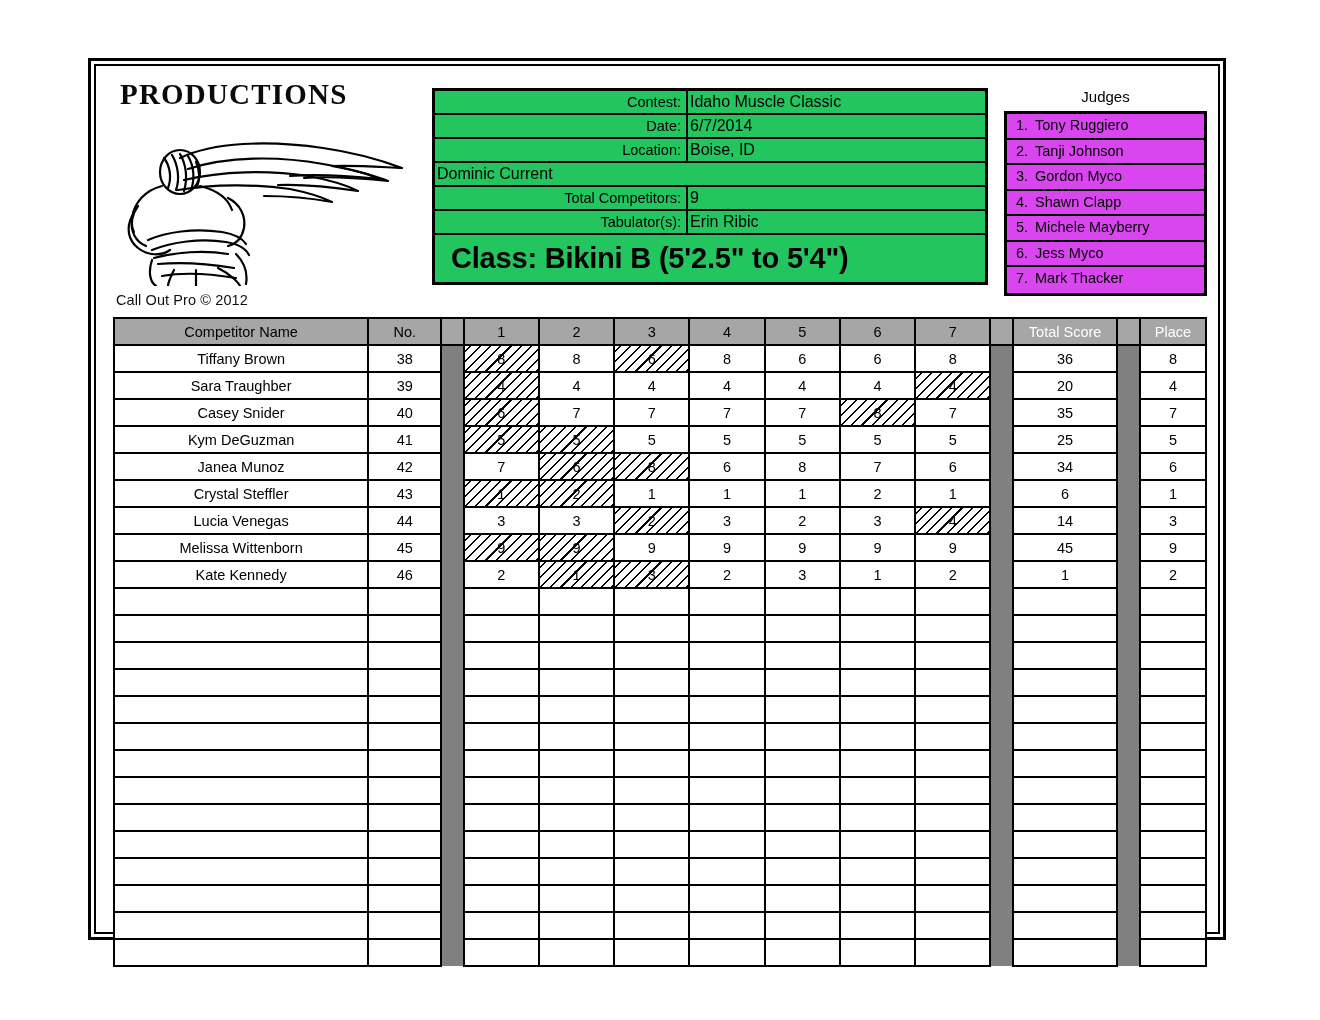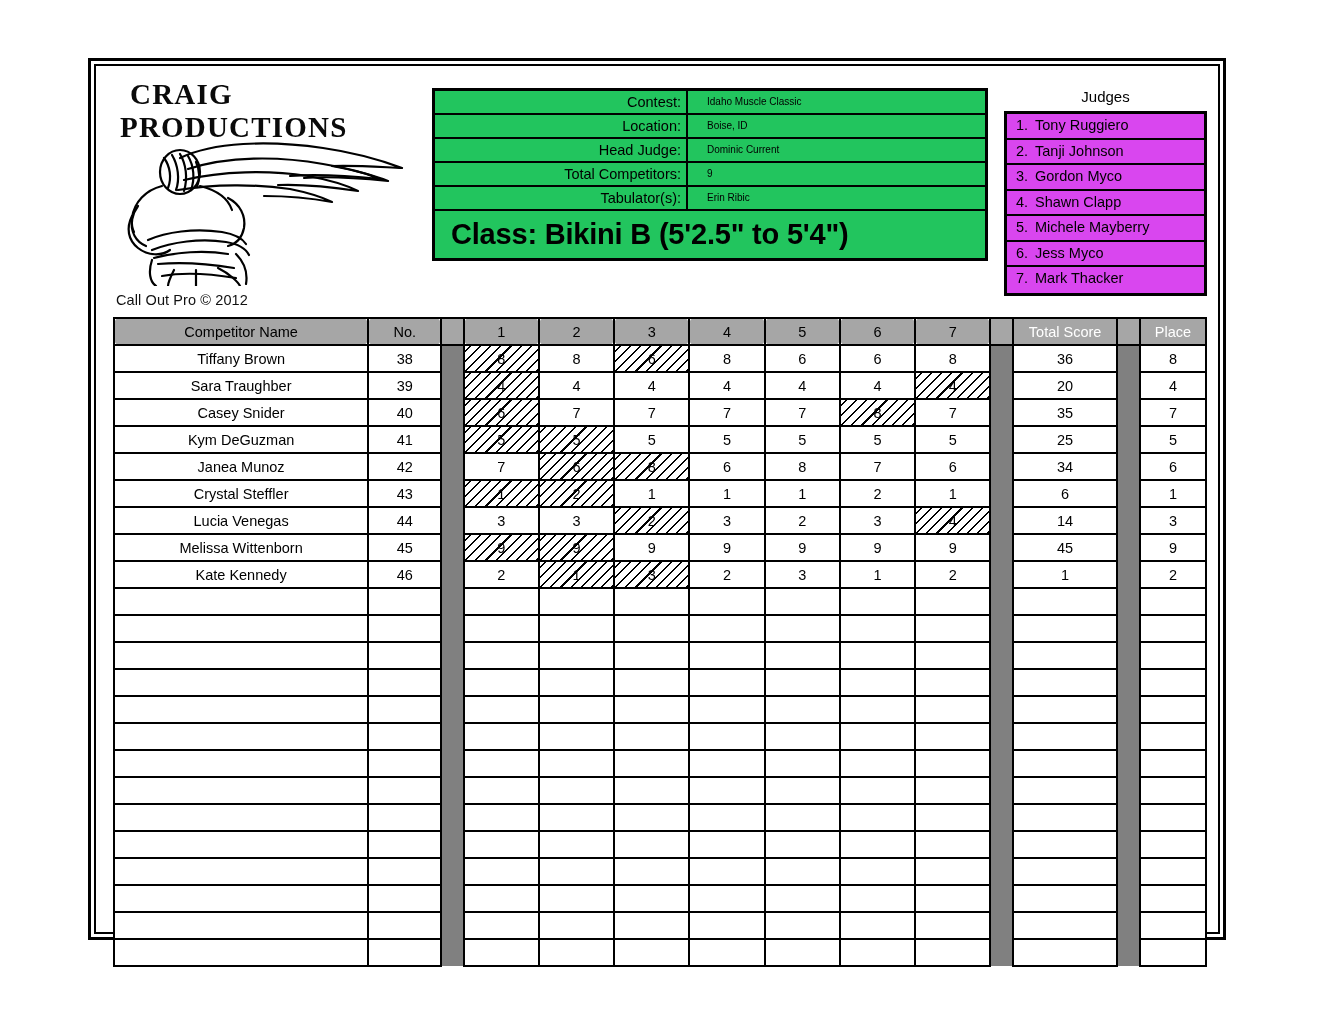--- a/index.html
+++ b/index.html
@@ -98,22 +98,22 @@
     padding-right: 5px;
     font-size: 14.5px;
     line-height: 22px;
     border-right: 2px solid #000;
     white-space: nowrap;
     overflow: hidden;
   }
   .info-value {
     flex: 1;
     box-sizing: border-box;
-    padding-left: 19px;
-    font-size: 10px;
+    padding-left: 2px;
+    font-size: 16px;
     line-height: 22px;
     white-space: nowrap;
     overflow: hidden;
   }
   .class-row {
     height: 47px;
     display: flex;
     align-items: center;
     padding-left: 16px;
     box-sizing: border-box;
@@ -173,21 +173,20 @@
     vertical-align: middle;
     background: #fff;
     overflow: hidden;
     white-space: nowrap;
   }
   .hdr {
     background: #a6a6a6 !important;
     font-weight: bold;
     font-size: 15px;
     height: 23px;
-    border-radius: 6px;
   }
   .hdr-dark {
     background: #a6a6a6 !important;
     color: #ffffff;
     font-weight: bold;
     font-size: 15px;
     height: 23px;
   }
   .name-cell {
     text-align: left;
@@ -228,21 +227,20 @@
 </head>
 <body>
 
 <div id="sheet">
 
   <div class="frame-outer"></div>
   <div class="frame-inner"></div>
 
   <div class="logo-wrap">
     <div class="logo-text">
-      <span class="l1">CRAIG</span>
       <span class="l2">PRODUCTIONS</span>
     </div>
     <svg class="logo-art" viewBox="0 0 290 150">
       <g fill="none" stroke="#000" stroke-width="2.2" stroke-linejoin="round" stroke-linecap="round">
 
         <path d="M62 22 C95 6, 150 4, 205 12 C240 17, 268 26, 284 32 C262 31, 236 29, 214 30 C240 35, 258 40, 270 45 C240 42, 210 40, 186 42"></path>
         <path d="M70 33 C110 20, 160 20, 205 28 C230 32, 250 38, 262 43 C232 40, 200 38, 172 40"></path>
         <path d="M66 44 C104 35, 150 34, 190 40 C212 44, 230 50, 240 55 C214 51, 186 48, 160 49"></path>
         <path d="M60 54 C96 48, 138 48, 172 53 C192 57, 206 62, 214 66 C192 62, 168 60, 146 60"></path>
 
@@ -278,25 +276,28 @@
   </div>
 
   <div class="copyright">Call Out Pro © 2012</div>
 
   <div class="info-block">
     <div class="info-row">
       <div class="info-label">Contest:</div>
       <div class="info-value">Idaho Muscle Classic</div>
     </div>
     <div class="info-row">
+      <div class="info-label">Date:</div>
+      <div class="info-value">6/7/2014</div>
+    </div>
+    <div class="info-row">
       <div class="info-label">Location:</div>
       <div class="info-value">Boise, ID</div>
     </div>
     <div class="info-row">
-      <div class="info-label">Head Judge:</div>
       <div class="info-value">Dominic Current</div>
     </div>
     <div class="info-row">
       <div class="info-label">Total Competitors:</div>
       <div class="info-value">9</div>
     </div>
     <div class="info-row">
       <div class="info-label">Tabulator(s):</div>
       <div class="info-value">Erin Ribic</div>
     </div>

